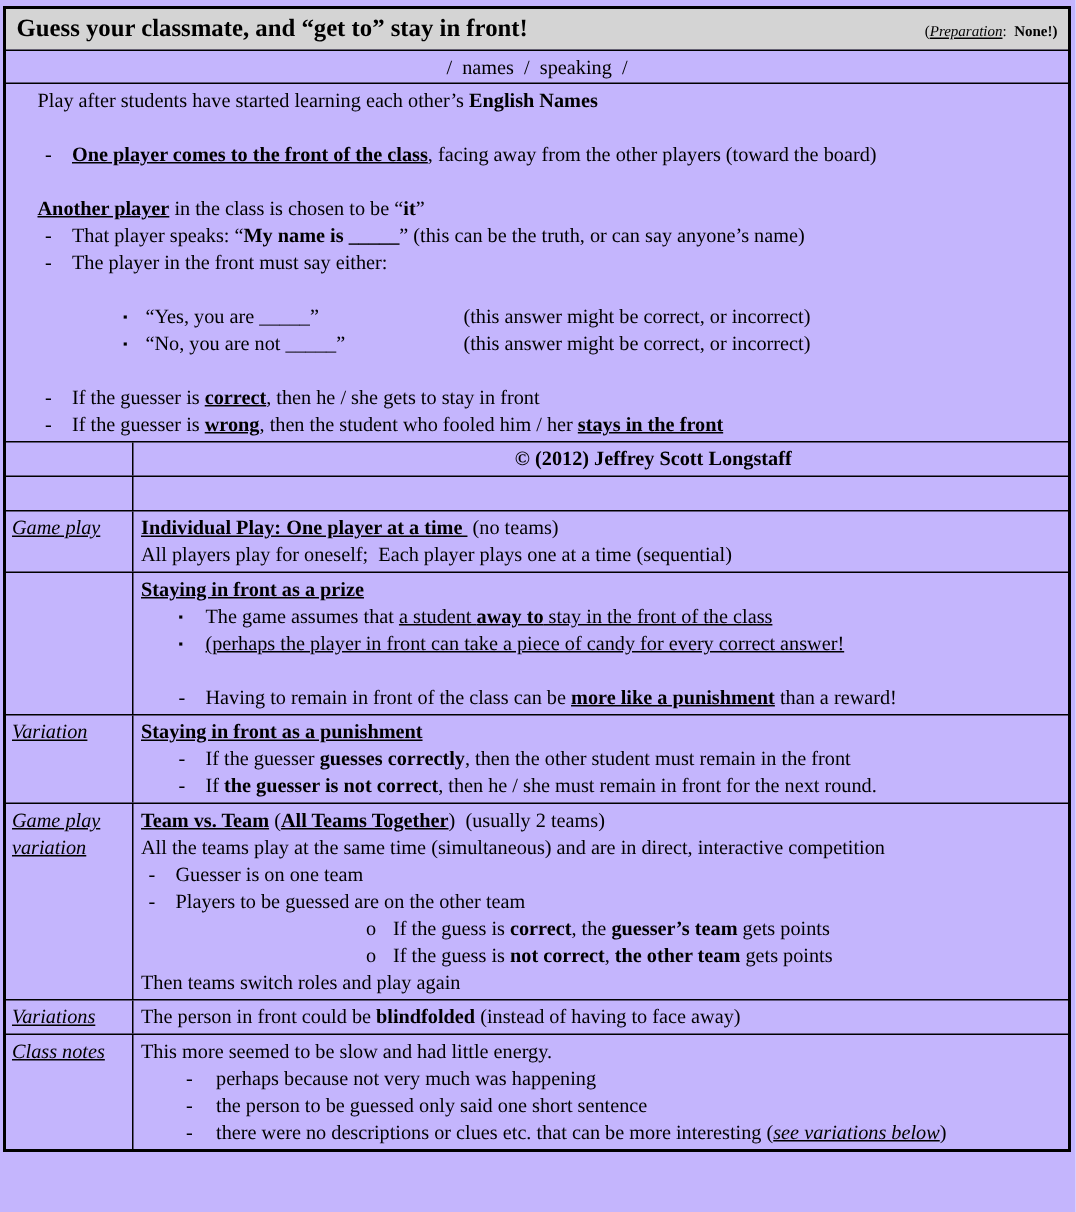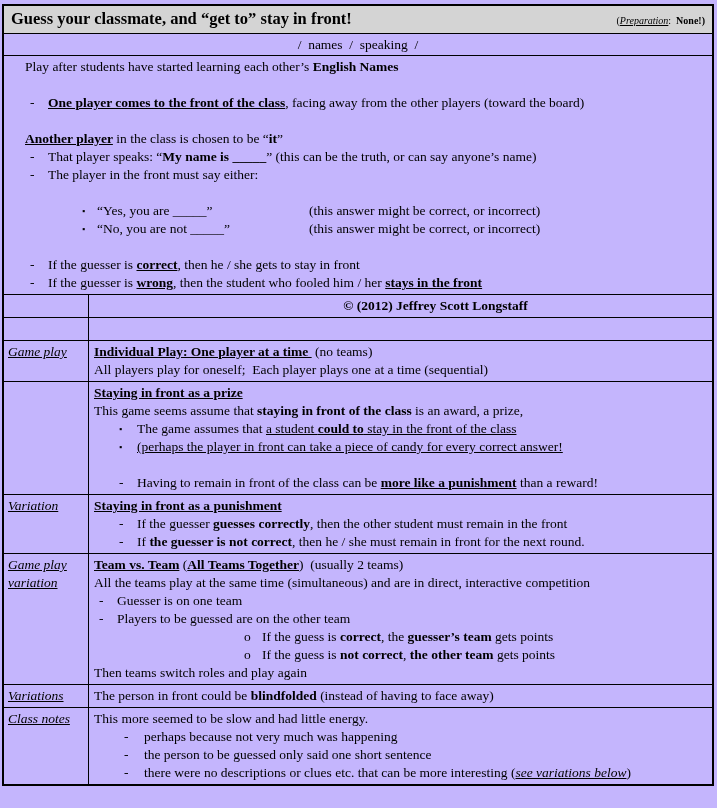--- a/index.html
+++ b/index.html
@@ -77,22 +77,21 @@
           <div class="label"><span class="u i">Game play</span></div>
           <div class="content">
             <div class="ln"><span class="b u">Individual Play: One player at a time </span><span> (no teams)</span></div>
             <div class="ln"><span>All players play for oneself;  Each player plays one at a time (sequential)</span></div>
           </div>
         </div>
         <div class="row">
           <div class="label"></div>
           <div class="content">
             <div class="ln"><span class="b u">Staying in front as a prize</span></div>
-            <div class="ln"><span>This game seems assume that </span><span class="b">staying in front of the class</span><span> is an award, a prize,</span></div>
-            <div class="ln L2"><span class="bu bu-square">▪</span><span>The game assumes that </span><span class="u">a student </span><span class="b u">could to</span><span class="u"> stay in the front of the class</span></div>
+            <div class="ln L2"><span class="bu bu-square">▪</span><span>The game assumes that </span><span class="u">a student </span><span class="b u">away to</span><span class="u"> stay in the front of the class</span></div>
             <div class="ln L2"><span class="bu bu-square">▪</span><span class="u">(perhaps the player in front can take a piece of candy for every correct answer!</span></div>
             <div class="ln"></div>
             <div class="ln L2"><span class="bu bu-dash">-</span><span>Having to remain in front of the class can be </span><span class="b u">more like a punishment</span><span> than a reward!</span></div>
           </div>
         </div>
         <div class="row">
           <div class="label"><span class="u i">Variation</span></div>
           <div class="content">
             <div class="ln"><span class="b u">Staying in front as a punishment</span></div>
             <div class="ln L2"><span class="bu bu-dash">-</span><span>If the guesser </span><span class="b">guesses correctly</span><span>, then the other student must remain in the front</span></div>

